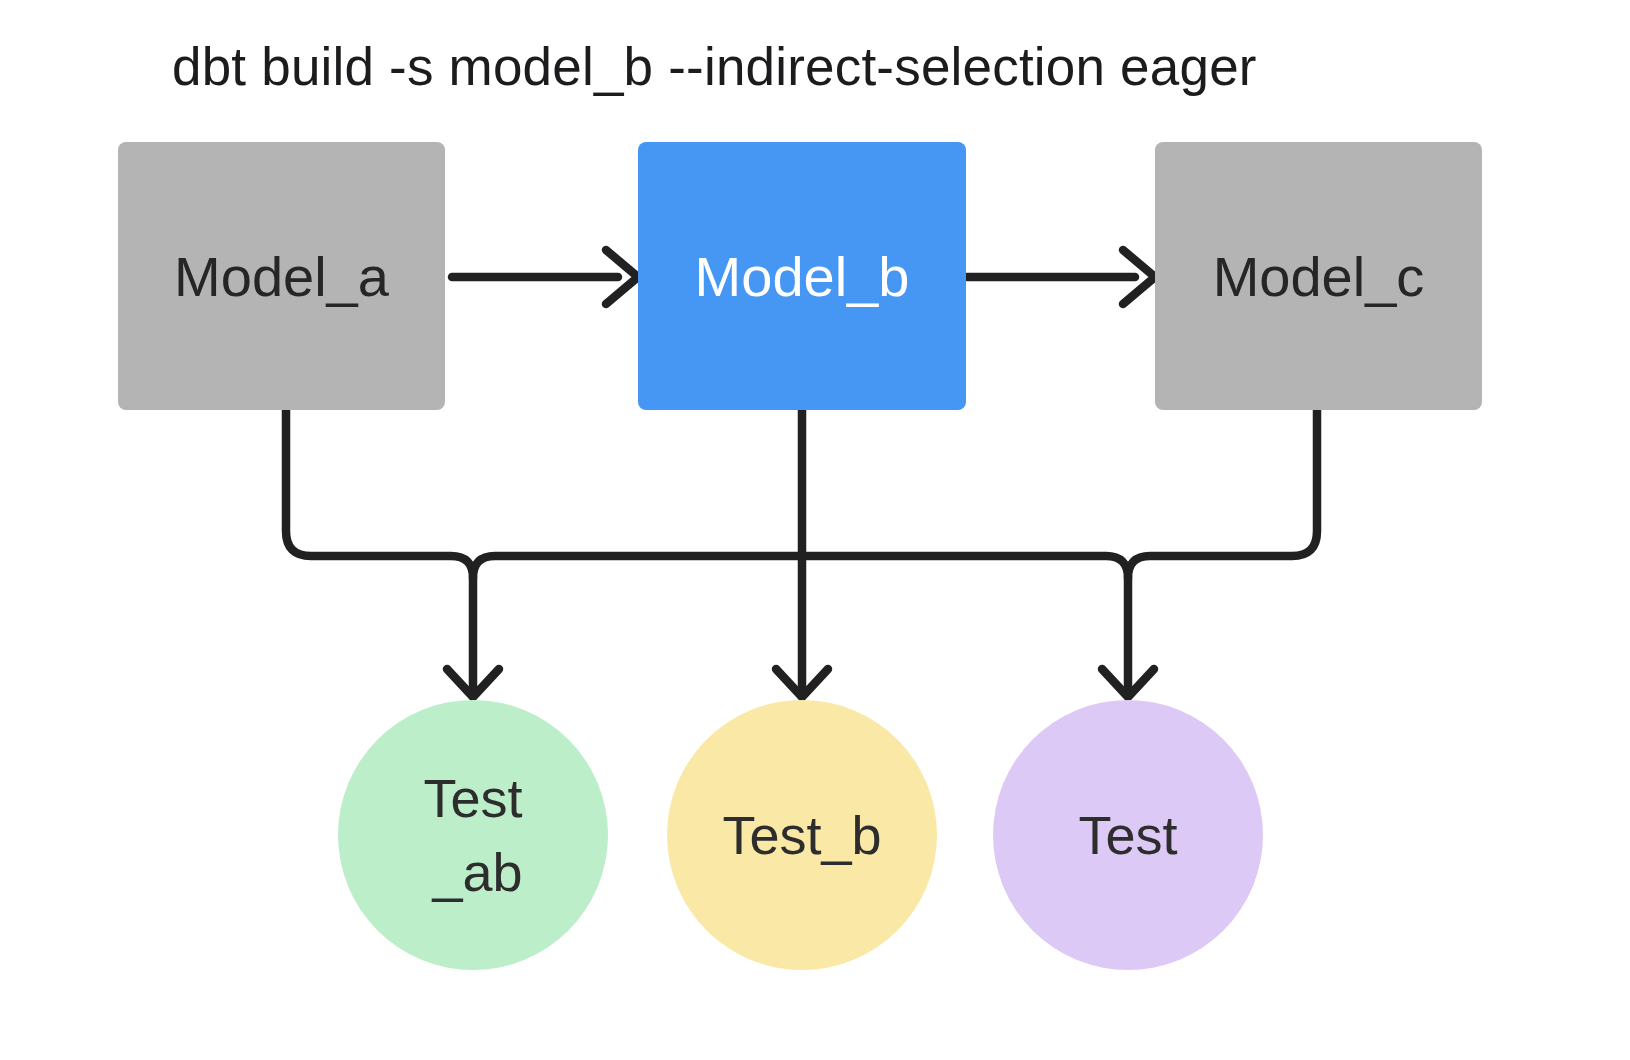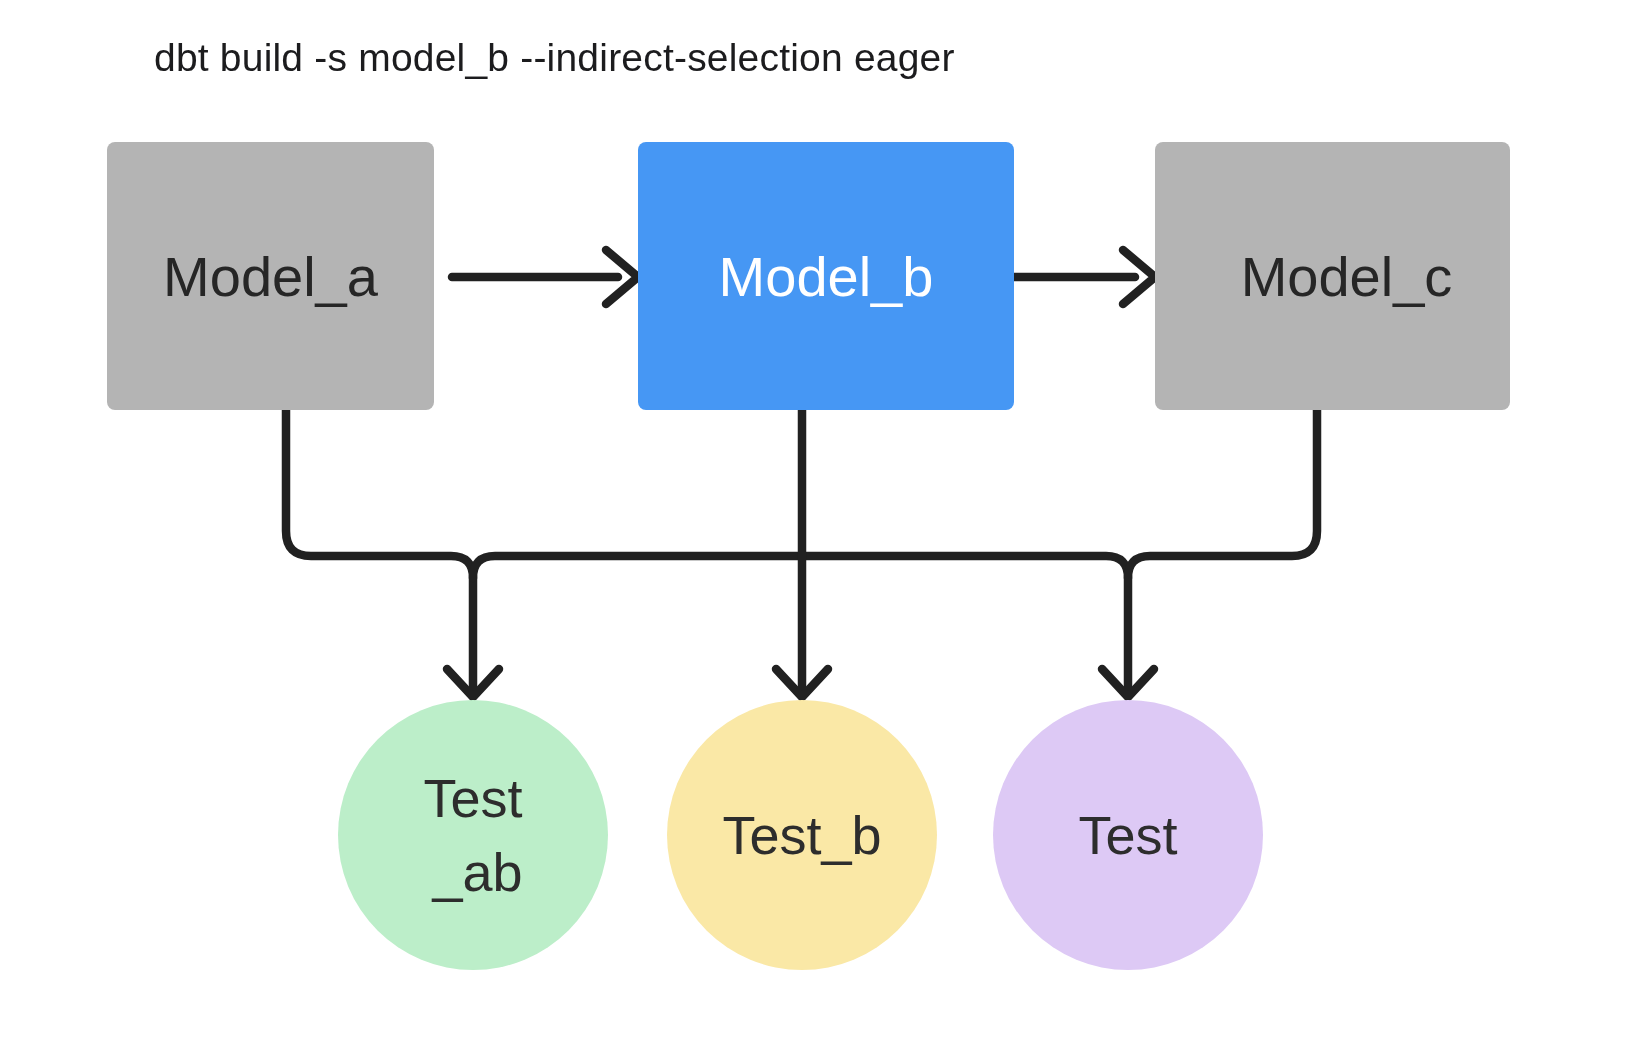--- a/index.html
+++ b/index.html
@@ -10,23 +10,23 @@
   }
   .canvas {
     position: relative;
     width: 1630px;
     height: 1060px;
     background: #ffffff;
     overflow: hidden;
   }
   .title {
     position: absolute;
-    left: 154px;
+    left: 172px;
     top: 36px;
-    font-size: 39px;
+    font-size: 53px;
     font-weight: 500;
     letter-spacing: 0.2px;
     color: #1c1c1e;
     white-space: nowrap;
   }
   .edges-layer {
     position: absolute;
     left: 0;
     top: 0;
   }
@@ -87,29 +87,29 @@
 
     <path d="M1317 408 V531 Q1317 556 1292 556 H1150 Q1128 556 1128 578 V688"></path>
 
     <path d="M802 408 V688"></path>
 
     <path d="M447 669 L473 697 L499 669"></path>
     <path d="M776 669 L802 697 L828 669"></path>
     <path d="M1102 669 L1128 697 L1154 669"></path>
   </svg>
 
-  <div class="node box gray" style="left:107px; top:142px;">
+  <div class="node box gray" style="left:118px; top:142px;">
     <span>Model_a</span>
   </div>
 
-  <div class="node box blue" style="left:638px; top:142px; width:376px;">
+  <div class="node box blue" style="left:638px; top:142px; width:328px;">
     <span>Model_b</span>
   </div>
 
-  <div class="node box gray" style="left:1155px; top:142px;padding-left:28px;">
+  <div class="node box gray" style="left:1155px; top:142px;">
     <span>Model_c</span>
   </div>
 
   <div class="node circle green" style="left:338px; top:700px;">
     <span>
       <span class="stacked">Test</span>
       <span class="stacked">_ab</span>
     </span>
   </div>
 

